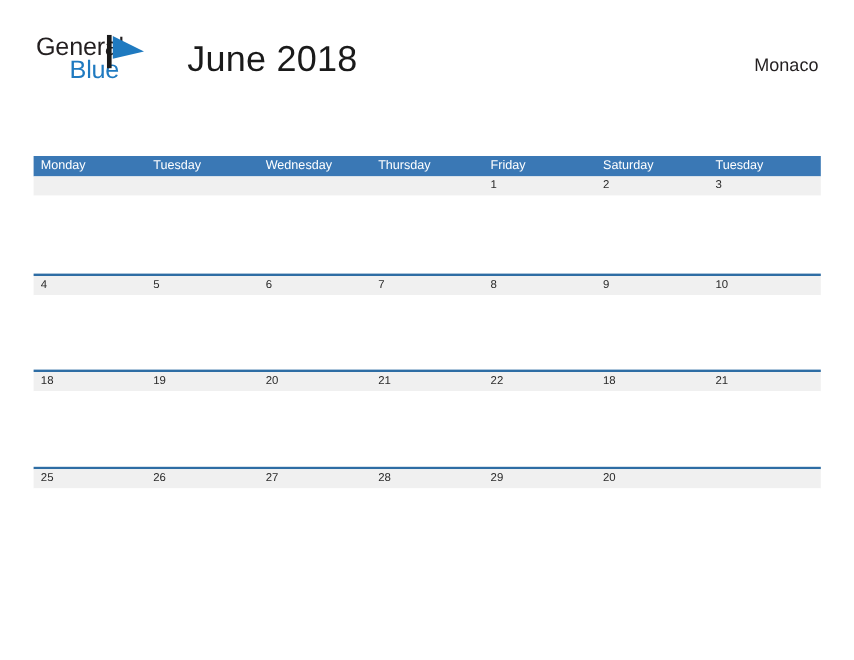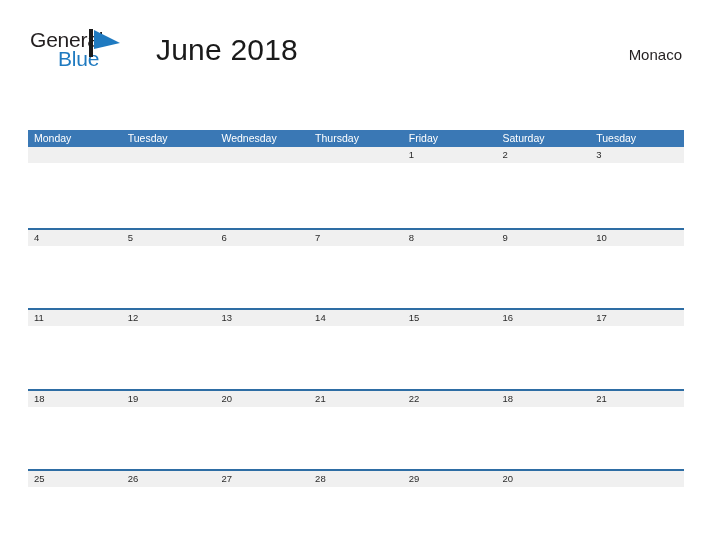--- a/index.html
+++ b/index.html
@@ -232,41 +232,20 @@
         <div class="body-cell"></div>
         <div class="body-cell"></div>
         <div class="body-cell"></div>
         <div class="body-cell"></div>
         <div class="body-cell"></div>
         <div class="body-cell"></div>
         <div class="body-cell"></div>
       </div>
     </div>
 
-    <div class="week-row">
-      <div class="week-rule"></div>
-      <div class="date-band">
-        <div class="date-cell">11</div>
-        <div class="date-cell">12</div>
-        <div class="date-cell">13</div>
-        <div class="date-cell">14</div>
-        <div class="date-cell">15</div>
-        <div class="date-cell">16</div>
-        <div class="date-cell">17</div>
-      </div>
-      <div class="week-body">
-        <div class="body-cell"></div>
-        <div class="body-cell"></div>
-        <div class="body-cell"></div>
-        <div class="body-cell"></div>
-        <div class="body-cell"></div>
-        <div class="body-cell"></div>
-        <div class="body-cell"></div>
-      </div>
-    </div>
 
     <div class="week-row">
       <div class="week-rule"></div>
       <div class="date-band">
         <div class="date-cell">18</div>
         <div class="date-cell">19</div>
         <div class="date-cell">20</div>
         <div class="date-cell">21</div>
         <div class="date-cell">22</div>
         <div class="date-cell">18</div>

